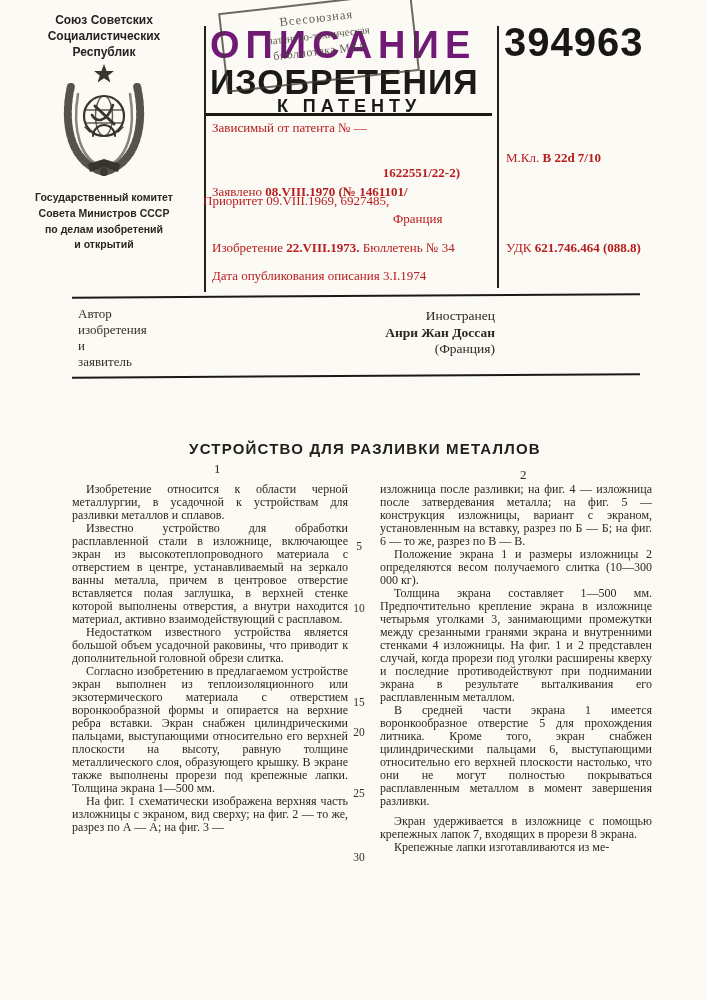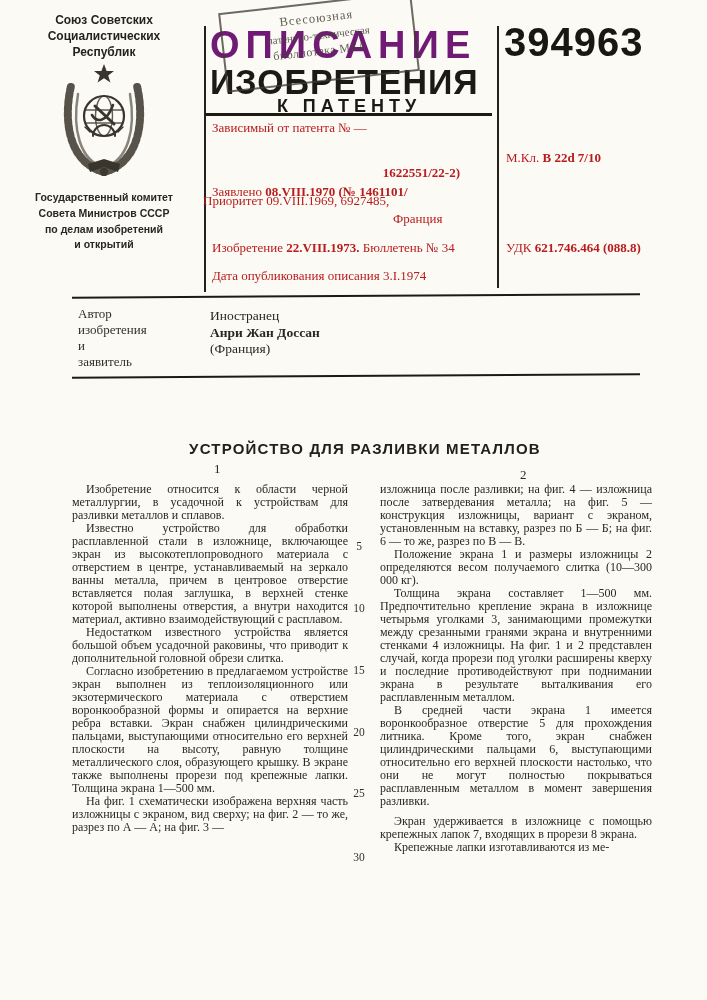--- a/index.html
+++ b/index.html
@@ -51,21 +51,21 @@
   
   .stamp{left:222px;top:2px;width:190px;height:76px;
     border:2.5px solid rgba(62,56,48,0.75);transform:rotate(-6.5deg);
     color:rgba(72,66,58,0.85);text-align:center;
     font-family:"Liberation Serif",serif;}
   .stamp .s1{margin-top:7px;font-size:12.5px;letter-spacing:1px;}
   .stamp .s2{font-size:11px;margin-top:3px;}
   .stamp .s3{font-size:12px;margin-top:3px;letter-spacing:0.5px;}
   
   .role{left:78px;top:306px;font-size:13px;line-height:16px;white-space:pre-line;color:#332f28;}
-  .authors-c{left:210px;top:308px;width:285px;text-align:left;font-size:13.5px;line-height:16.5px;}
+  .authors-c{left:210px;top:308px;width:285px;text-align:right;font-size:13.5px;line-height:16.5px;}
   .authors-c .name{font-weight:700;}
   
   .inv-title{left:80px;top:440px;width:570px;text-align:center;
     font-family:"Liberation Sans",sans-serif;font-weight:700;font-size:15px;
     letter-spacing:1.2px;color:#22201b;}
   
   .colmark{font-size:13px;color:#2b2721;}
   .c1{left:214px;top:461px;}
   .c2{left:520px;top:467px;}
   .col{top:483px;font-size:12px;line-height:13px;text-align:justify;color:#2b2721;}
@@ -171,18 +171,18 @@
     <p class="cont">изложница после разливки; на фиг. 4 — изложница после затвердевания металла; на фиг. 5 — конструкция изложницы, вариант с экраном, установленным на вставку, разрез по Б — Б; на фиг. 6 — то же, разрез по В — В.</p>
     <p>Положение экрана 1 и размеры изложницы 2 определяются весом получаемого слитка (10—300 000 кг).</p>
     <p>Толщина экрана составляет 1—500 мм. Предпочтительно крепление экрана в изложнице четырьмя уголками 3, занимающими промежутки между срезанными гранями экрана и внутренними стенками 4 изложницы. На фиг. 1 и 2 представлен случай, когда прорези под уголки расширены кверху и последние противодействуют при поднимании экрана в результате выталкивания его расплавленным металлом.</p>
     <p>В средней части экрана 1 имеется воронкообразное отверстие 5 для прохождения литника. Кроме того, экран снабжен цилиндрическими пальцами 6, выступающими относительно его верхней плоскости настолько, что они не могут полностью покрываться расплавленным металлом в момент завершения разливки.</p>
     <p class="gap">Экран удерживается в изложнице с помощью крепежных лапок 7, входящих в прорези 8 экрана.</p>
     <p>Крепежные лапки изготавливаются из ме-</p>
   </div>
 
   <div class="abs linenum" style="top:540px">5</div>
   <div class="abs linenum" style="top:602px">10</div>
-  <div class="abs linenum" style="top:664px">15</div>
+  <div class="abs linenum" style="top:696px">15</div>
   <div class="abs linenum" style="top:726px">20</div>
   <div class="abs linenum" style="top:787px">25</div>
   <div class="abs linenum" style="top:851px">30</div>
 
 </div>
 
 </body></html>

